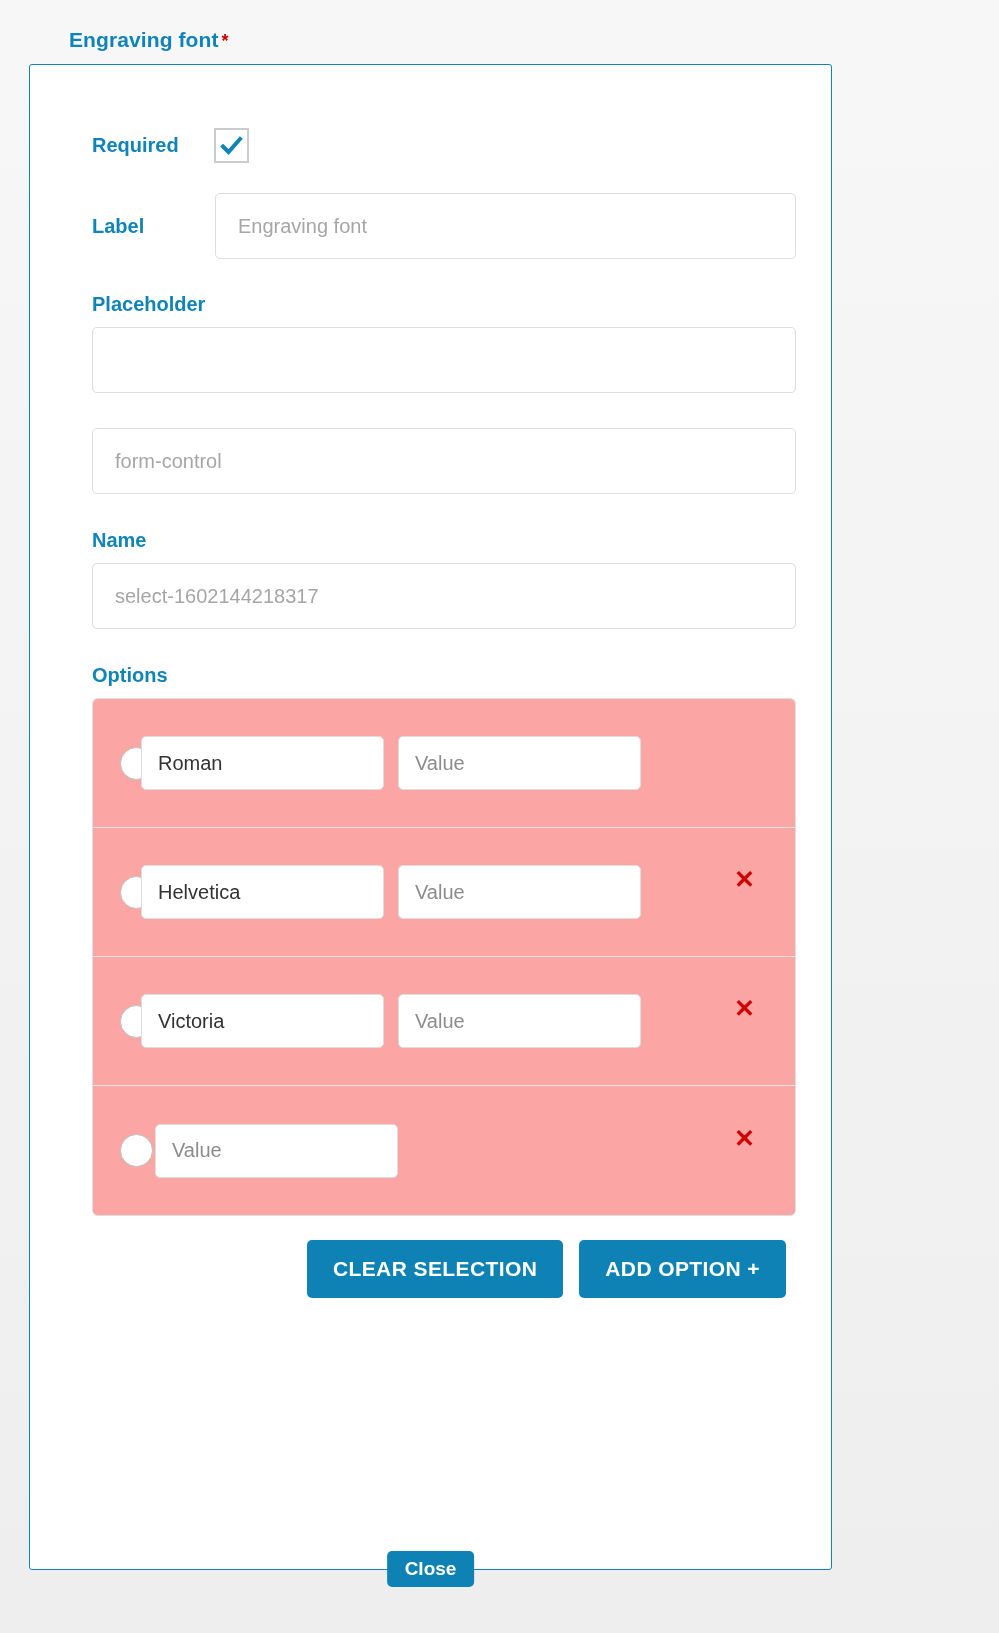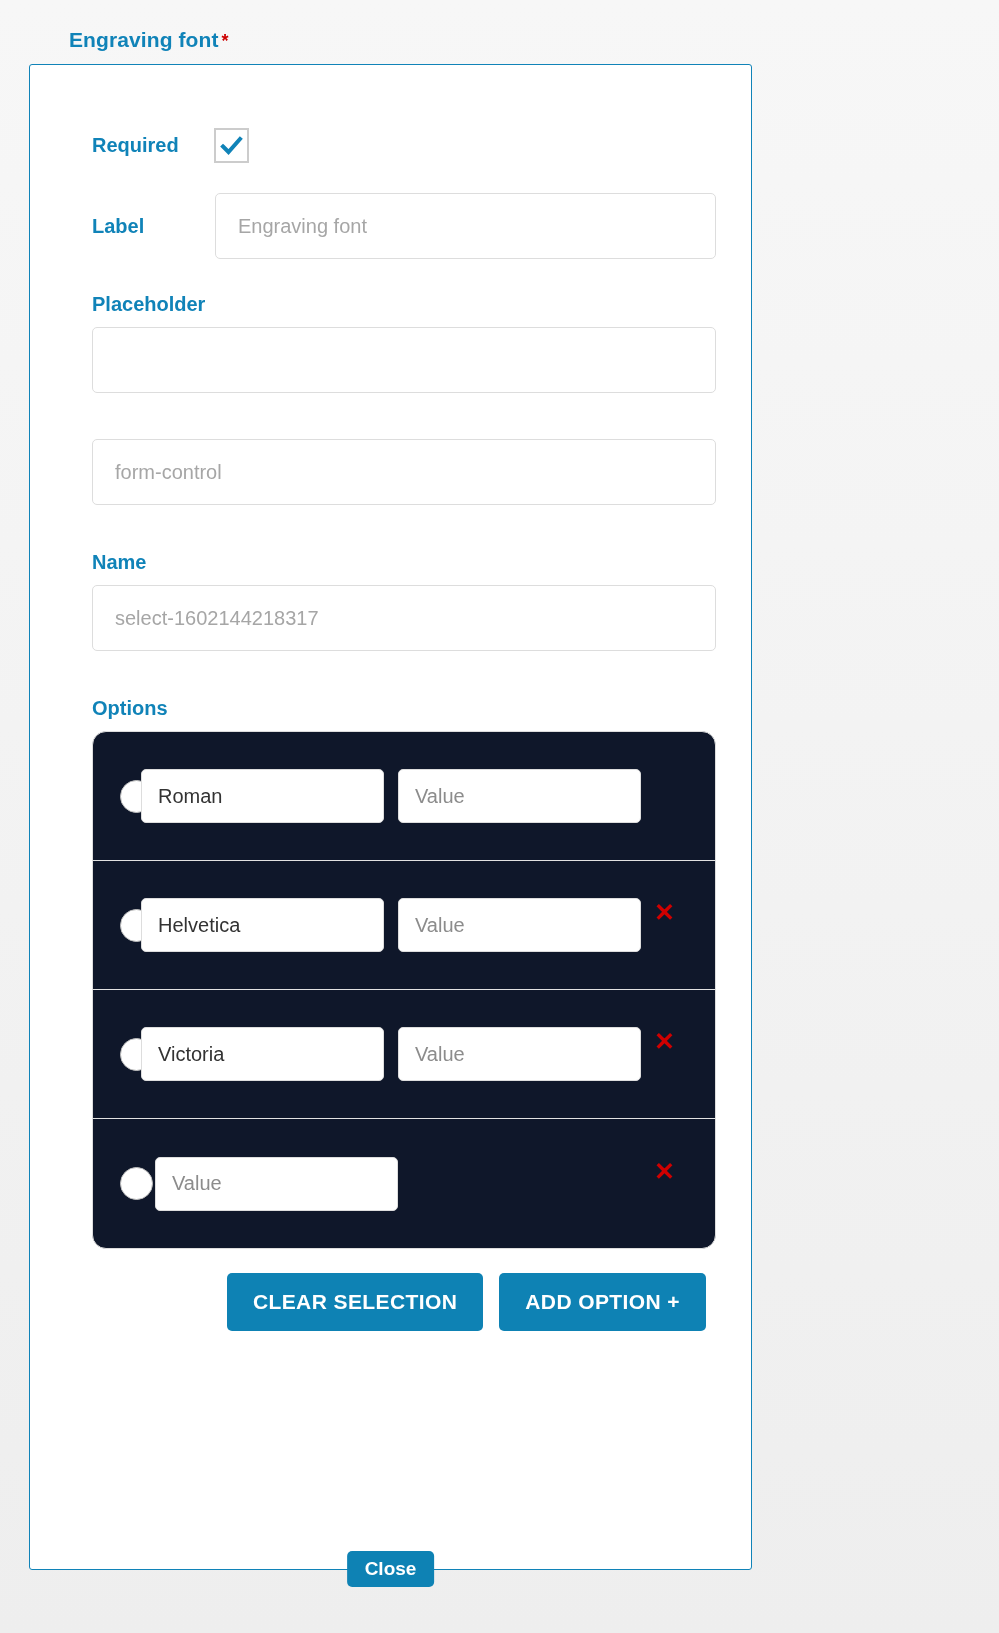--- a/index.html
+++ b/index.html
@@ -39,21 +39,21 @@
     font-size: 18px;
     font-weight: bold;
     margin-left: 3px;
   }
 
   
   .panel {
     position: absolute;
     left: 29px;
     top: 64px;
-    width: 723px;
+    width: 803px;
     height: 1506px;
     background: #ffffff;
     border: 1px solid #1083b8;
     border-radius: 3px;
   }
 
   .panel-inner {
     padding: 60px 35px 0 62px;
   }
 
@@ -95,21 +95,21 @@
     width: 122px;
     flex: 0 0 auto;
   }
   .label-row .text-input {
     flex: 1 1 auto;
     margin-left: 1px;
   }
 
   
   .field-group {
-    margin-bottom: 46px;
+    margin-bottom: 35px;
   }
   .field-group > .group-label {
     display: block;
     font-size: 20px;
     font-weight: bold;
     color: #1083b8;
     margin-bottom: 11px;
   }
 
   
@@ -130,22 +130,22 @@
     color: #a6a6a6;
     opacity: 1;
   }
 
   
   .options-block {
     margin-top: 8px;
   }
   .options-list {
     border: 1px solid #dddddd;
-    border-radius: 14px;
-    background: #0f172a;
+    border-radius: 6px;
+    background: #fca5a5;
   }
   .option-row {
     position: relative;
     display: flex;
     align-items: center;
     height: 129px;
     padding: 0 0 0 27px;
     border-bottom: 1px solid #e2e2e2;
   }
   .option-row:last-child {

